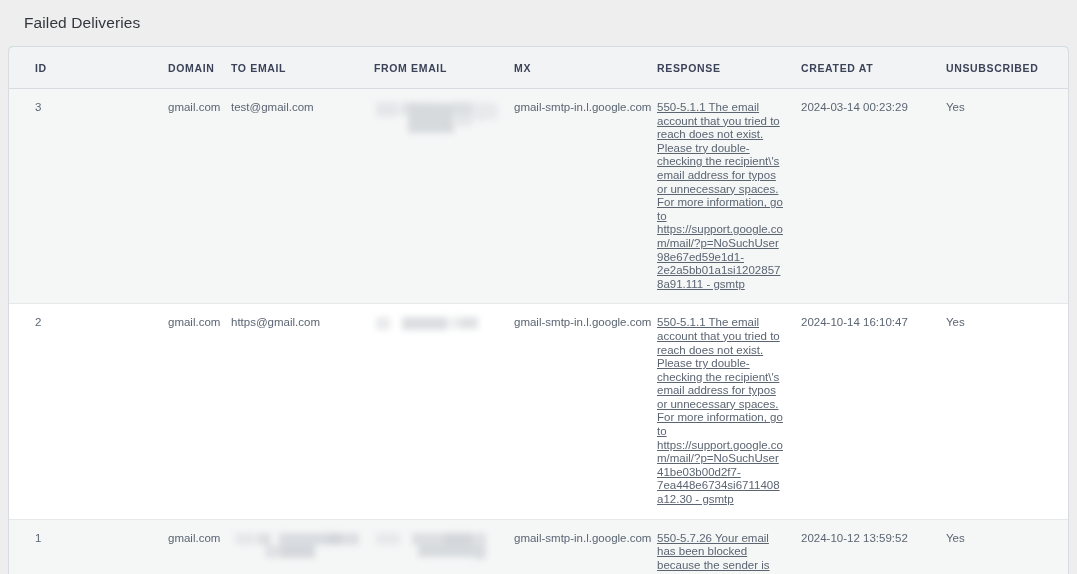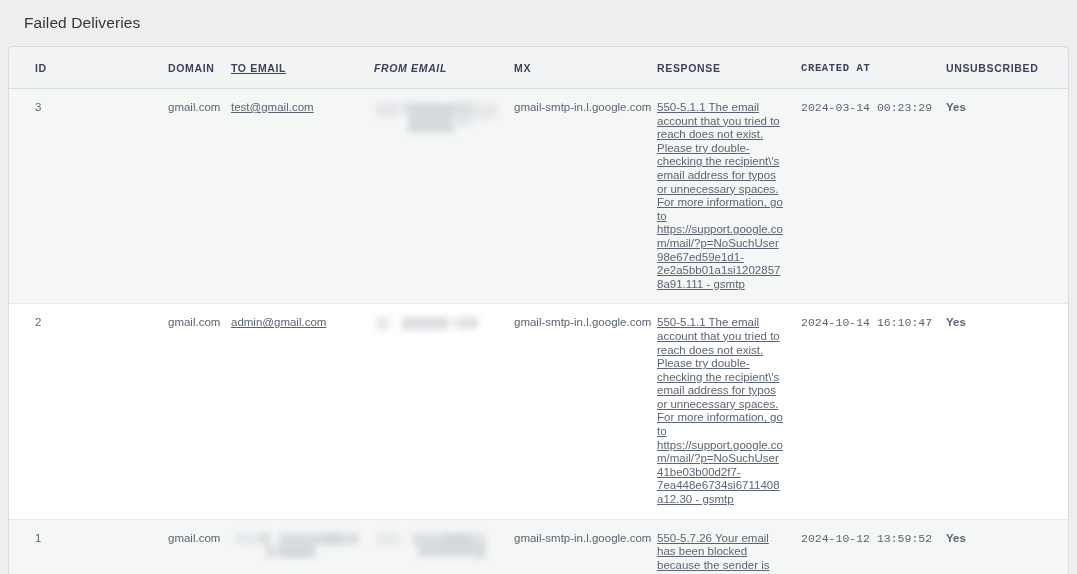--- a/index.html
+++ b/index.html
@@ -74,30 +74,30 @@
     border-bottom: 1px solid #e6e9ec;
   }
 
   tbody tr.row-odd td { background: #f5f7f7; }
   tbody tr.row-even td { background: #ffffff; }
 
   
   .col-id       { width: 78px;  padding-left: 26px !important; }
   .col-domain   { width: 144px; padding-left: 81px !important; }
   .col-to       { width: 143px; padding-left: 0 !important; }
-  .col-from     { width: 140px; padding-left: 0 !important; font-style: italic; }
+  .col-from     { width: 140px; padding-left: 0 !important; }
   .col-mx       { width: 143px; padding-left: 0 !important; }
   .col-response { width: 144px; padding-left: 0 !important; }
-  .col-created  { width: 145px; padding-left: 0 !important; font-family: Liberation Mono, monospace; }
-  .col-unsub    { width: 140px; padding-left: 0 !important; font-weight: bold; }
+  .col-created  { width: 145px; padding-left: 0 !important; }
+  .col-unsub    { width: 140px; padding-left: 0 !important; }
 
   thead th.col-to, tbody td.col-to       { padding-left: 0; }
 
   
-  th.col-to, td.col-to       { padding-left: 0px !important; text-decoration: underline; }
+  th.col-to, td.col-to       { padding-left: 0px !important; }
 
   .resp-text {
     white-space: normal;
     word-break: break-word;
     color: #5b6572;
     line-height: 13.6px;
     display: block;
     max-width: 128px;
     text-decoration: underline;
   }
@@ -191,21 +191,21 @@
           <td class="col-response">
               <span class="resp-text">550-5.1.1 The email account that you tried to reach does not exist. Please try double-checking the recipient\'s email address for typos or unnecessary spaces. For more information, go to https://support.google.com/mail/?p=NoSuchUser 98e67ed59e1d1-2e2a5bb01a1si12028578a91.111 - gsmtp</span>
             </td>
           <td class="col-created"><span class="date-text">2024-03-14 00:23:29</span></td>
           <td class="col-unsub"><span class="unsub-text">Yes</span></td>
         </tr>
 
         <tr class="row-even">
           <td class="col-id"><span class="id-text">2</span></td>
           <td class="col-domain"><span class="domain-text">gmail.com</span></td>
-          <td class="col-to"><span class="email-text">admin@gmail.com</span></td>
+          <td class="col-to"><span class="email-text">https@gmail.com</span></td>
           <td class="col-from">
             <span class="redacted">
               <i style="left:2px;  top:1px;  width:14px; height:13px; background:#e9eaec;"></i>
               <i style="left:28px; top:1px;  width:46px; height:13px; background:#dcdee1;"></i>
               <i style="left:76px; top:1px;  width:10px; height:12px; background:#eceded;"></i>
               <i style="left:86px; top:1px;  width:18px; height:12px; background:#dfe1e4;"></i>
             </span>
           </td>
           <td class="col-mx"><span class="mx-text">gmail-smtp-in.l.google.com</span></td>
           <td class="col-response">

